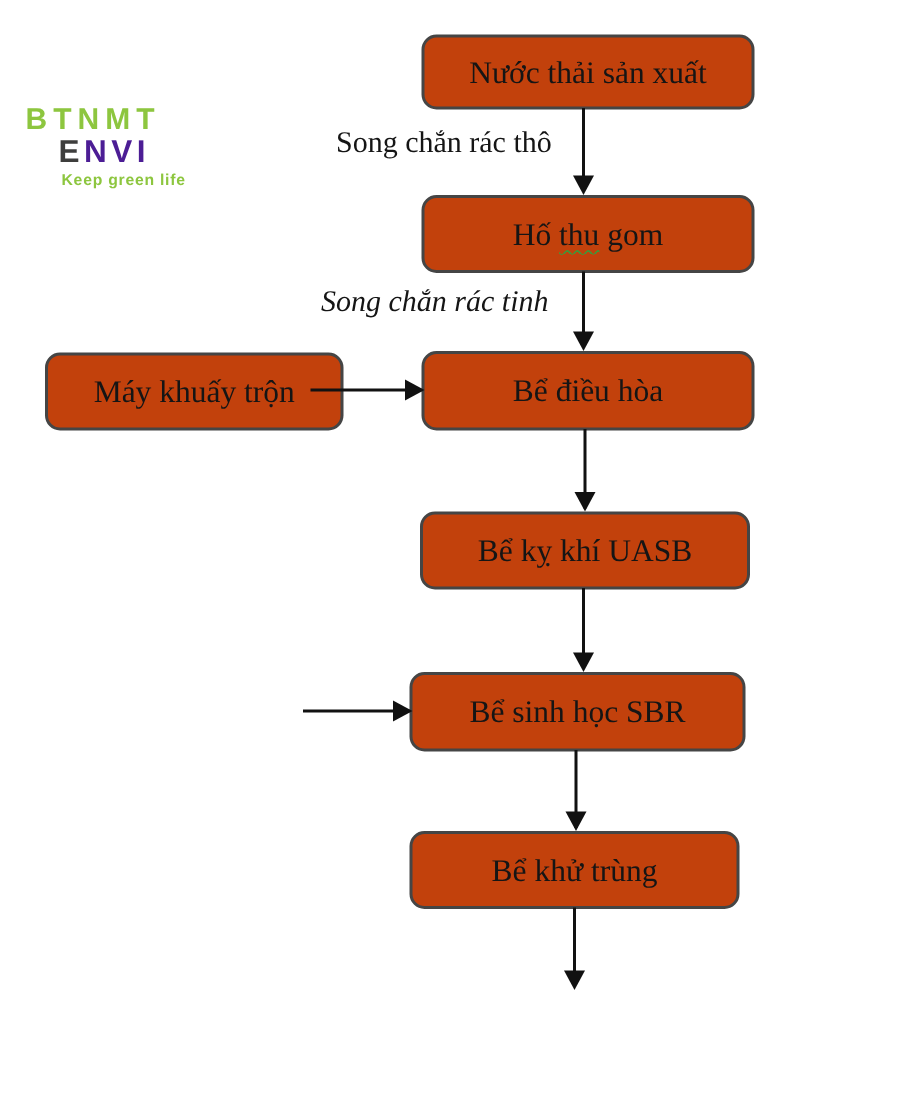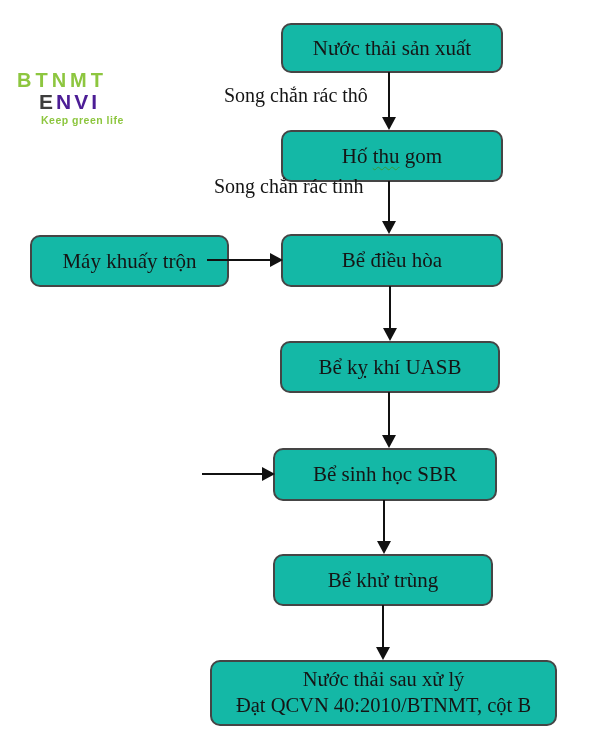--- a/index.html
+++ b/index.html
@@ -21,21 +21,21 @@
   .logo-nvi   { color: #4c1d95; }
   .logo-tagline { margin-left: 24px; margin-top: 3px; color: #8dc63f;
                   font-weight: 600; font-size: 10.5px; letter-spacing: 0.5px; }
 
   
   .node {
     position: absolute;
     box-sizing: border-box;
     border: 2px solid #454545;
     border-radius: 10px;
-    background: #14b8a6;
+    background: #c2410c;
     display: flex;
     flex-direction: column;
     align-items: center;
     justify-content: center;
     text-align: center;
     font-size: 21px;
     color: #151515;
     line-height: 1.25;
   }
   .squiggle {
@@ -83,27 +83,23 @@
 
   <div class="node" style="left:280px; top:341px; width:220px; height:52px;">Bể kỵ khí UASB</div>
 
   <div class="node" style="left:281px; top:234px; width:222px; height:53px;">Bể điều hòa</div>
 
 
   <div class="node" style="left:273px; top:448px; width:224px; height:53px;">Bể sinh học SBR</div>
 
   <div class="node" style="left:273px; top:554px; width:220px; height:52px;">Bể khử trùng</div>
 
-  <div class="node" style="left:210px; top:660px; width:347px; height:66px; font-size:20.5px;">
-    <div>Nước thải sau xử lý</div>
-    <div>Đạt QCVN 40:2010/BTNMT, cột B</div>
-  </div>
 
   <div class="edge-label" style="left:224px; top:84px;">Song chắn rác thô</div>
-  <div class="edge-label" style="left:214px; top:175px;">Song chắn rác tinh</div>
+  <div class="edge-label" style="left:214px; top:190px;font-style:italic;">Song chắn rác tinh</div>
 
   <div class="arr-v" style="left:382px; top:72px;  height:58px;"></div>
   <div class="arr-v" style="left:382px; top:181px; height:53px;"></div>
   <div class="arr-v" style="left:383px; top:286px; height:55px;"></div>
   <div class="arr-v" style="left:382px; top:392px; height:56px;"></div>
   <div class="arr-v" style="left:377px; top:500px; height:54px;"></div>
   <div class="arr-v" style="left:376px; top:605px; height:55px;"></div>
 
   <div class="arr-h" style="left:207px; top:253px; width:76px;"></div>
   <div class="arr-h" style="left:202px; top:467px; width:73px;"></div>

